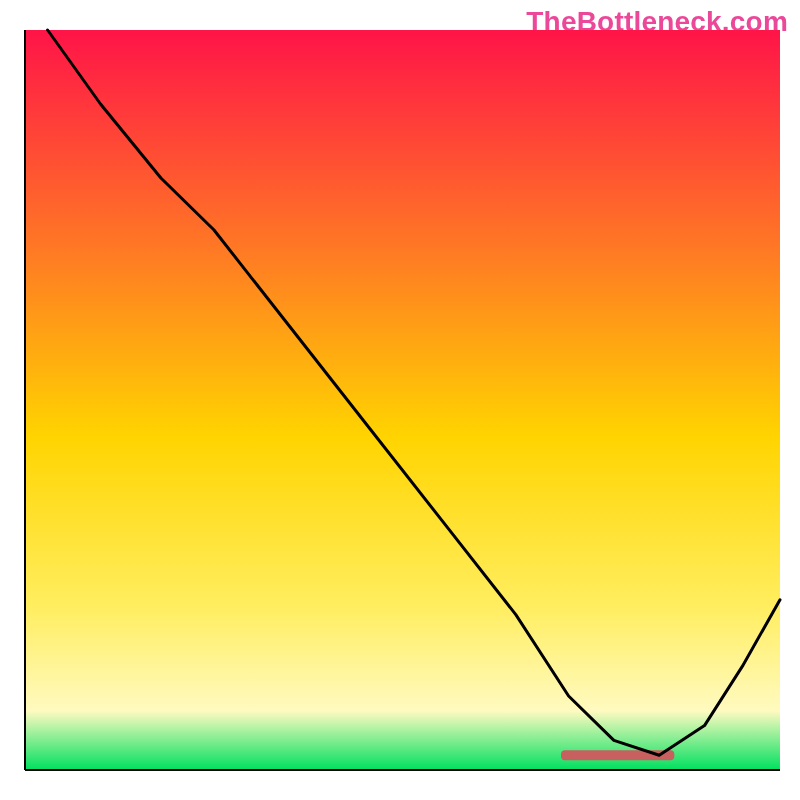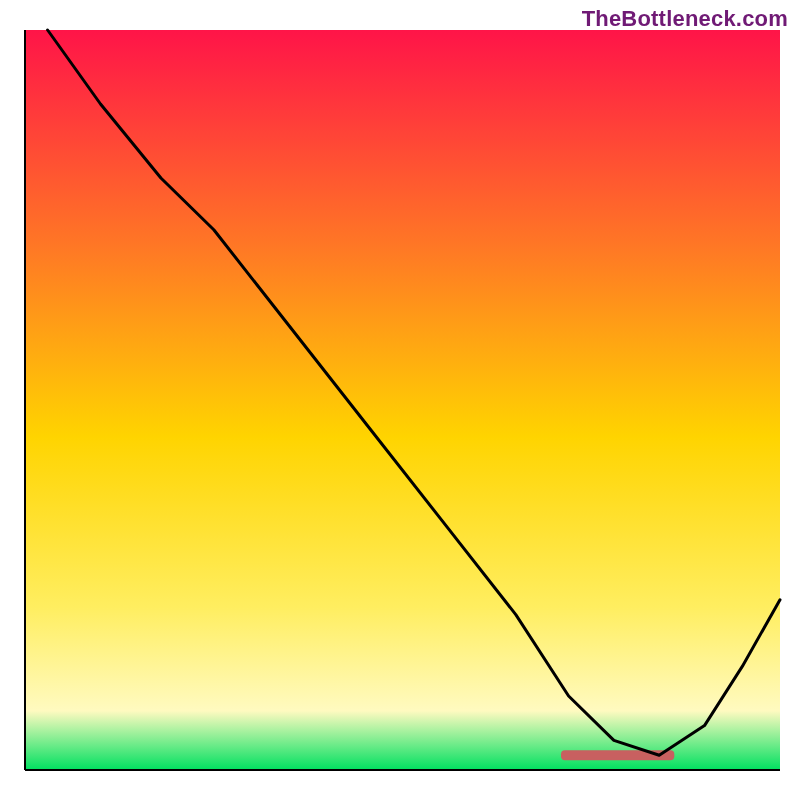--- a/index.html
+++ b/index.html
@@ -13,23 +13,23 @@
   }
   .chart-container {
     position: relative;
     width: 800px;
     height: 800px;
   }
   .watermark {
     position: absolute;
     top: 6px;
     right: 12px;
-    font-size: 22px;
+    font-size: 28px;
     font-weight: 600;
-    color: #701a75;
+    color: #ec4899;
     letter-spacing: 0.2px;
     user-select: none;
   }
   svg.plot {
     position: absolute;
     left: 0;
     top: 0;
   }
 </style>
 </head>

